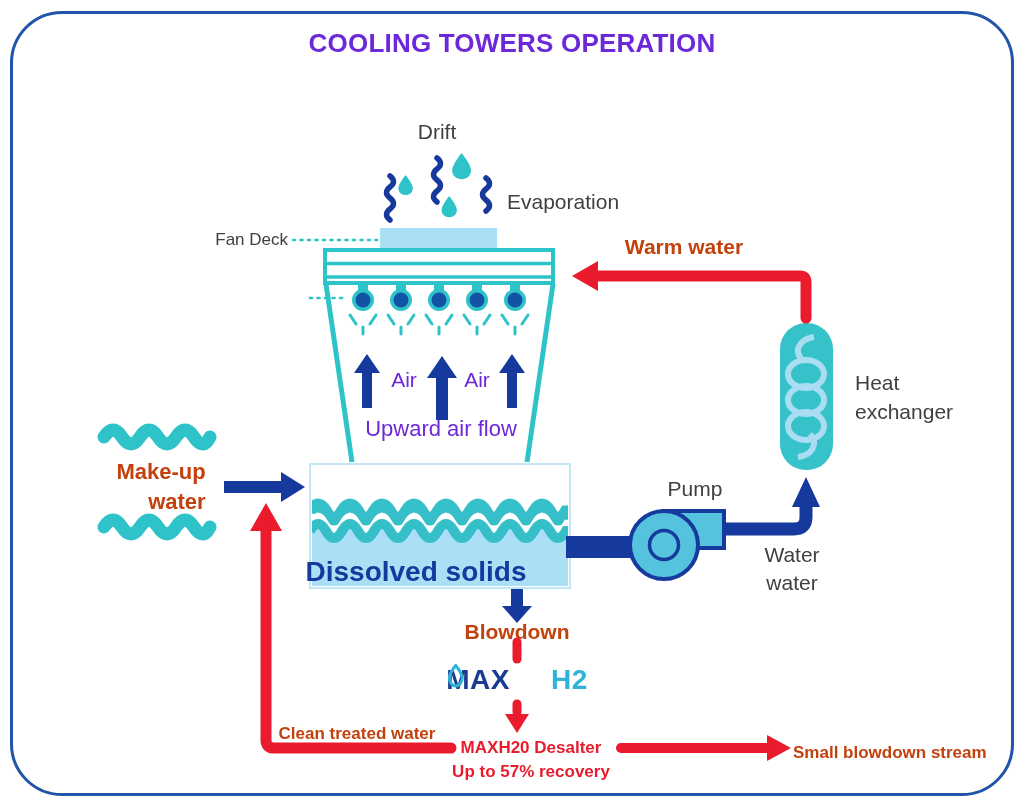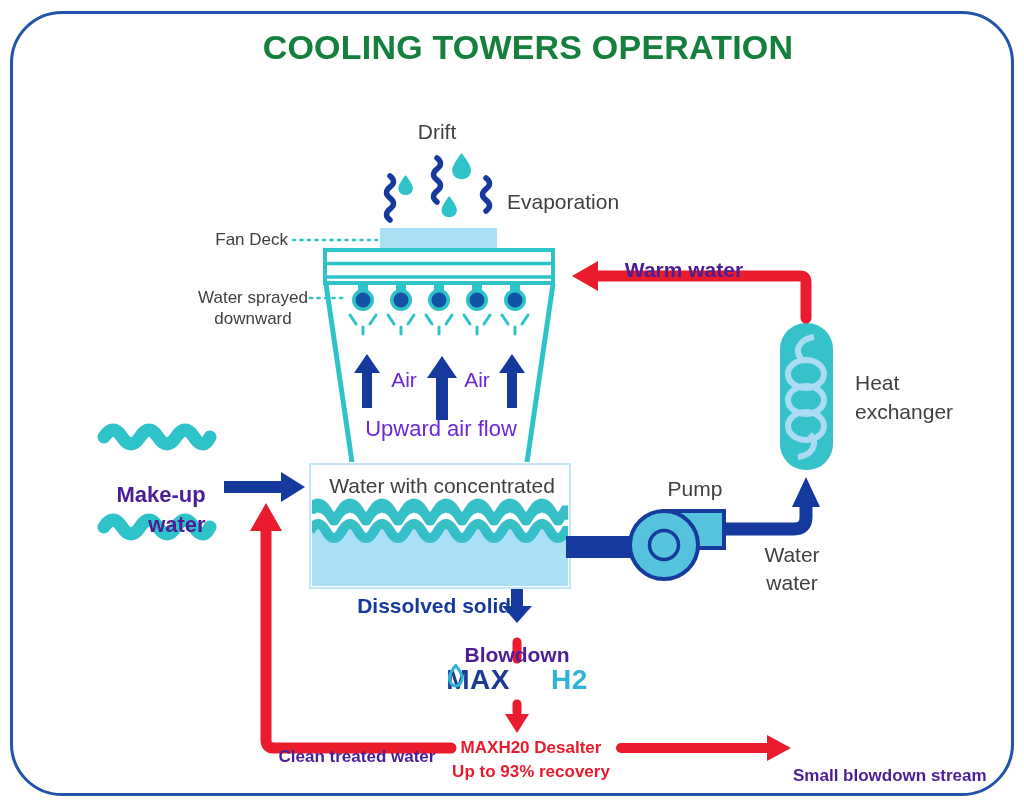--- a/index.html
+++ b/index.html
@@ -3,35 +3,35 @@
 <meta charset="utf-8">
 <style>
   html,body{margin:0;padding:0;background:#ffffff;}
   #canvas{position:relative;width:1024px;height:807px;background:#ffffff;overflow:hidden;
           font-family:"Liberation Sans",sans-serif;}
   #frame{position:absolute;left:10px;top:11px;right:10px;bottom:11px;border:3px solid #2255A9;border-radius:52px;}
   svg{position:absolute;left:0;top:0;}
   .lbl{position:absolute;white-space:nowrap;}
   .ctr{transform:translateX(-50%);text-align:center;}
   .gray{color:#404040;}
-  .red{color:#4c1d95;font-weight:bold;margin-top:23px;}
+  .red{color:#c2410c;font-weight:bold;}
   .cyan{color:#6d28d9;font-weight:normal;}
 
-  #title{left:528px;top:28px;font-size:34px;font-weight:bold;color:#15803d;letter-spacing:0.2px;}
+  #title{left:512px;top:28px;font-size:26px;font-weight:bold;color:#6d28d9;letter-spacing:0.2px;}
   #drift{left:437px;top:120px;font-size:21px;}
   #evaporation{left:507px;top:190px;font-size:21px;}
   #fan-deck{left:200px;top:230px;width:88px;text-align:right;font-size:17px;}
   #spray-label{left:253px;top:287px;font-size:17px;line-height:21px;}
   #warm-water{left:684px;top:235px;font-size:21px;}
   #heat-exchanger{left:855px;top:368px;font-size:21px;line-height:29px;}
   #pump-label{left:695px;top:477px;font-size:21px;}
   #cool-water{left:792px;top:541px;font-size:21px;line-height:28px;}
   #makeup{left:161px;top:457px;font-size:22px;line-height:30px;text-align:right;}
   #basin-line1{left:442px;top:474px;font-size:21px;}
-  #dissolved{left:440px;top:556px;font-size:21px;font-weight:bold;color:#16399E;margin-top:38px;}
+  #dissolved{left:416px;top:556px;font-size:28px;font-weight:bold;color:#16399E;}
   #air1{left:404px;top:368px;font-size:21px;}
   #air2{left:477px;top:368px;font-size:21px;}
   #upward{left:441px;top:416px;font-size:22px;}
   #blowdown{left:517px;top:620px;font-size:21px;}
   #logo{left:517px;top:664px;transform:translateX(-50%);display:flex;align-items:center;font-size:28px;font-weight:bold;}
   #logo .max{color:#1B3A92;letter-spacing:0.5px;}
   #logo .h2{color:#2FB4D8;letter-spacing:0.5px;margin-left:41px;}
   #clean-treated{left:357px;top:724px;font-size:17px;}
   #desalter{left:531px;top:738px;font-size:17px;font-weight:600;color:#EA1B2D;text-align:right;}
   #desalter .b{font-weight:800;}
@@ -208,50 +208,45 @@
     <g>
       <line x1="621" y1="748" x2="767" y2="748" stroke="#EA1B2D" stroke-width="10" stroke-linecap="round"></line>
       <polygon points="767,735 767,761 791,748" fill="#EA1B2D"></polygon>
     </g>
   </svg>
 
   <div class="lbl ctr" id="title">COOLING TOWERS OPERATION</div>
   <div class="lbl ctr gray" id="drift">Drift</div>
   <div class="lbl gray" id="evaporation">Evaporation</div>
   <div class="lbl gray" id="fan-deck">Fan Deck</div>
-  <div class="lbl ctr gray" id="spray-label">
-    <div>Water sprayed</div>
-    <div>downward</div>
-  </div>
   <div class="lbl ctr red" id="warm-water">Warm water</div>
   <div class="lbl gray" id="heat-exchanger">
     <div>Heat</div>
     <div>exchanger</div>
   </div>
   <div class="lbl ctr gray" id="pump-label">Pump</div>
   <div class="lbl ctr gray" id="cool-water">
     <div>Water</div>
     <div>water</div>
   </div>
   <div class="lbl ctr red" id="makeup">
     <div>Make-up</div>
     <div>water</div>
   </div>
-  <div class="lbl ctr gray" id="basin-line1">Water with concentrated</div>
   <div class="lbl ctr" id="dissolved">Dissolved solids</div>
   <div class="lbl ctr cyan" id="air1">Air</div>
   <div class="lbl ctr cyan" id="air2">Air</div>
   <div class="lbl ctr cyan" id="upward">Upward air flow</div>
   <div class="lbl ctr red" id="blowdown">Blowdown</div>
 
   <div class="lbl" id="logo">
     <span class="max">MAX</span>
       <span class="h2">H2</span>
       <svg width="17" height="24" viewBox="0 0 17 24" style="margin-left:1px;">
         <path d="M8.5,1.5 C8.5,1.5 2,9.5 2,14 C2,17.9 4.9,22 8.5,22 C12.1,22 15,17.9 15,14 C15,9.5 8.5,1.5 8.5,1.5 Z" fill="none" stroke="#2FB4D8" stroke-width="3"></path>
       </svg>
   </div>
 
   <div class="lbl ctr red" id="clean-treated">Clean treated water</div>
   <div class="lbl ctr" id="desalter"><span class="b">MAX</span><span>H20 Desalter</span></div>
-  <div class="lbl ctr" id="recovery">Up to 93% recovery</div>
+  <div class="lbl ctr" id="recovery">Up to 57% recovery</div>
   <div class="lbl red" id="small-blowdown">Small blowdown stream</div>
 </div>
 
 </body></html>

